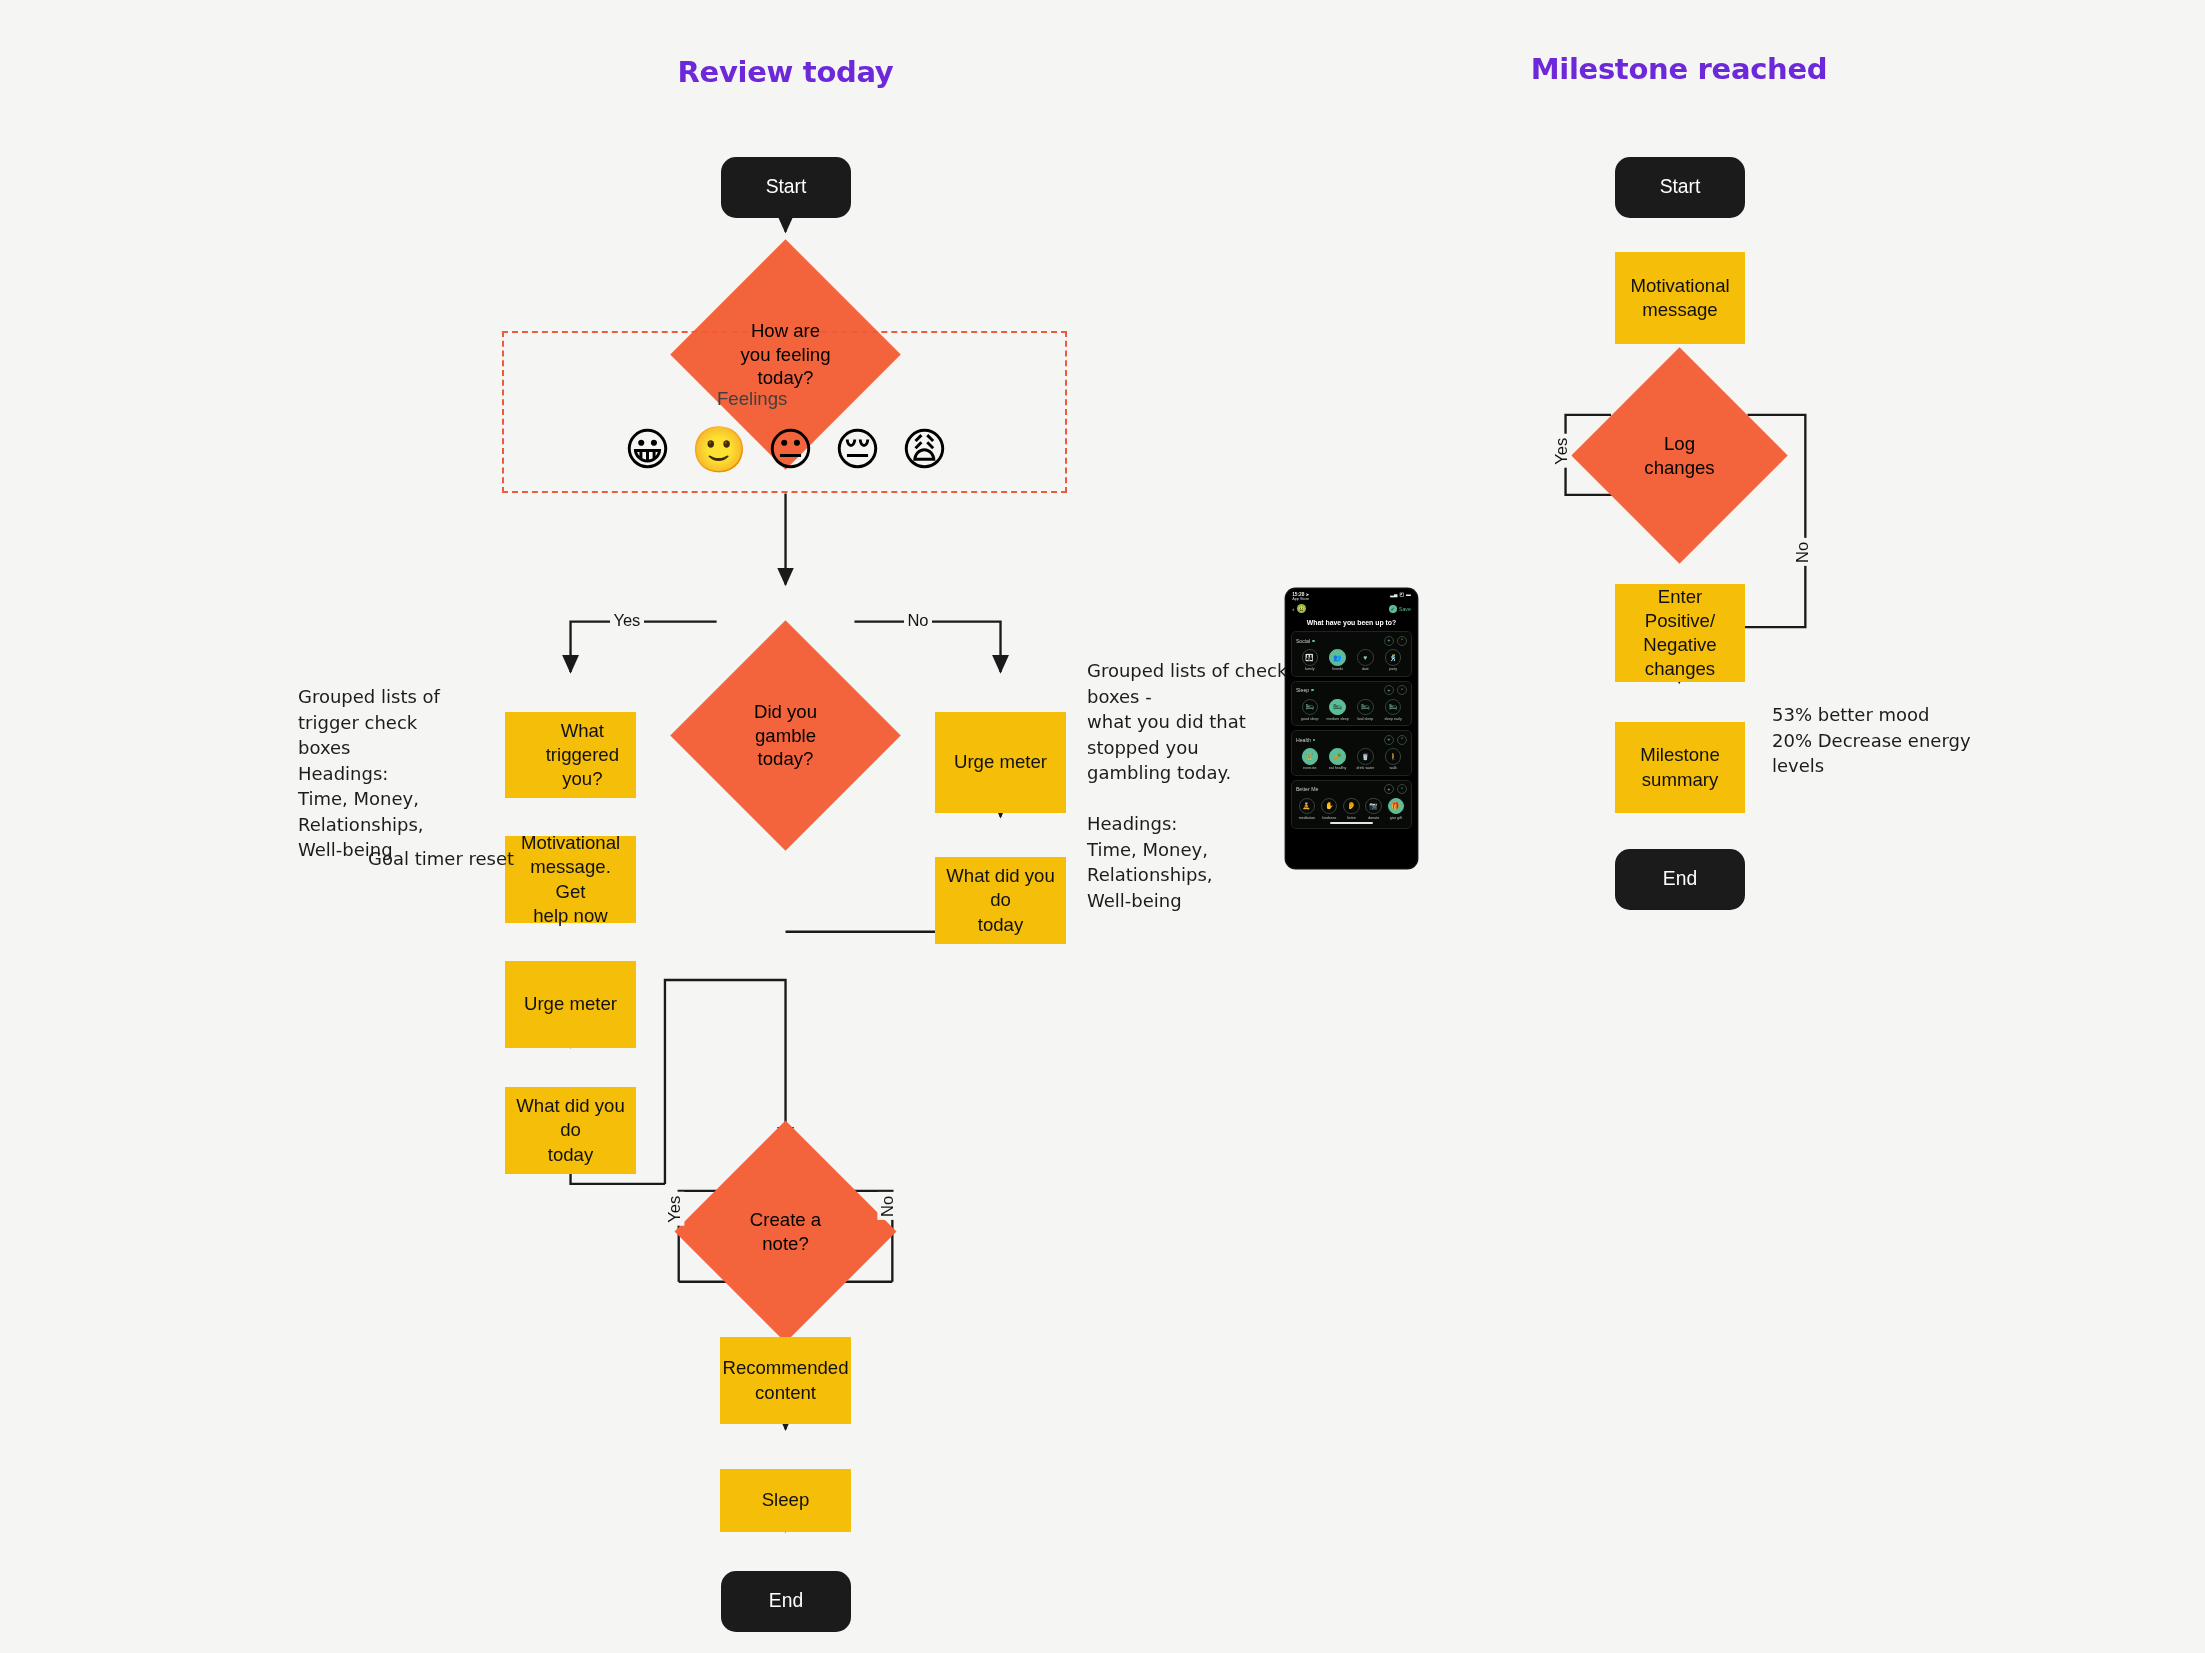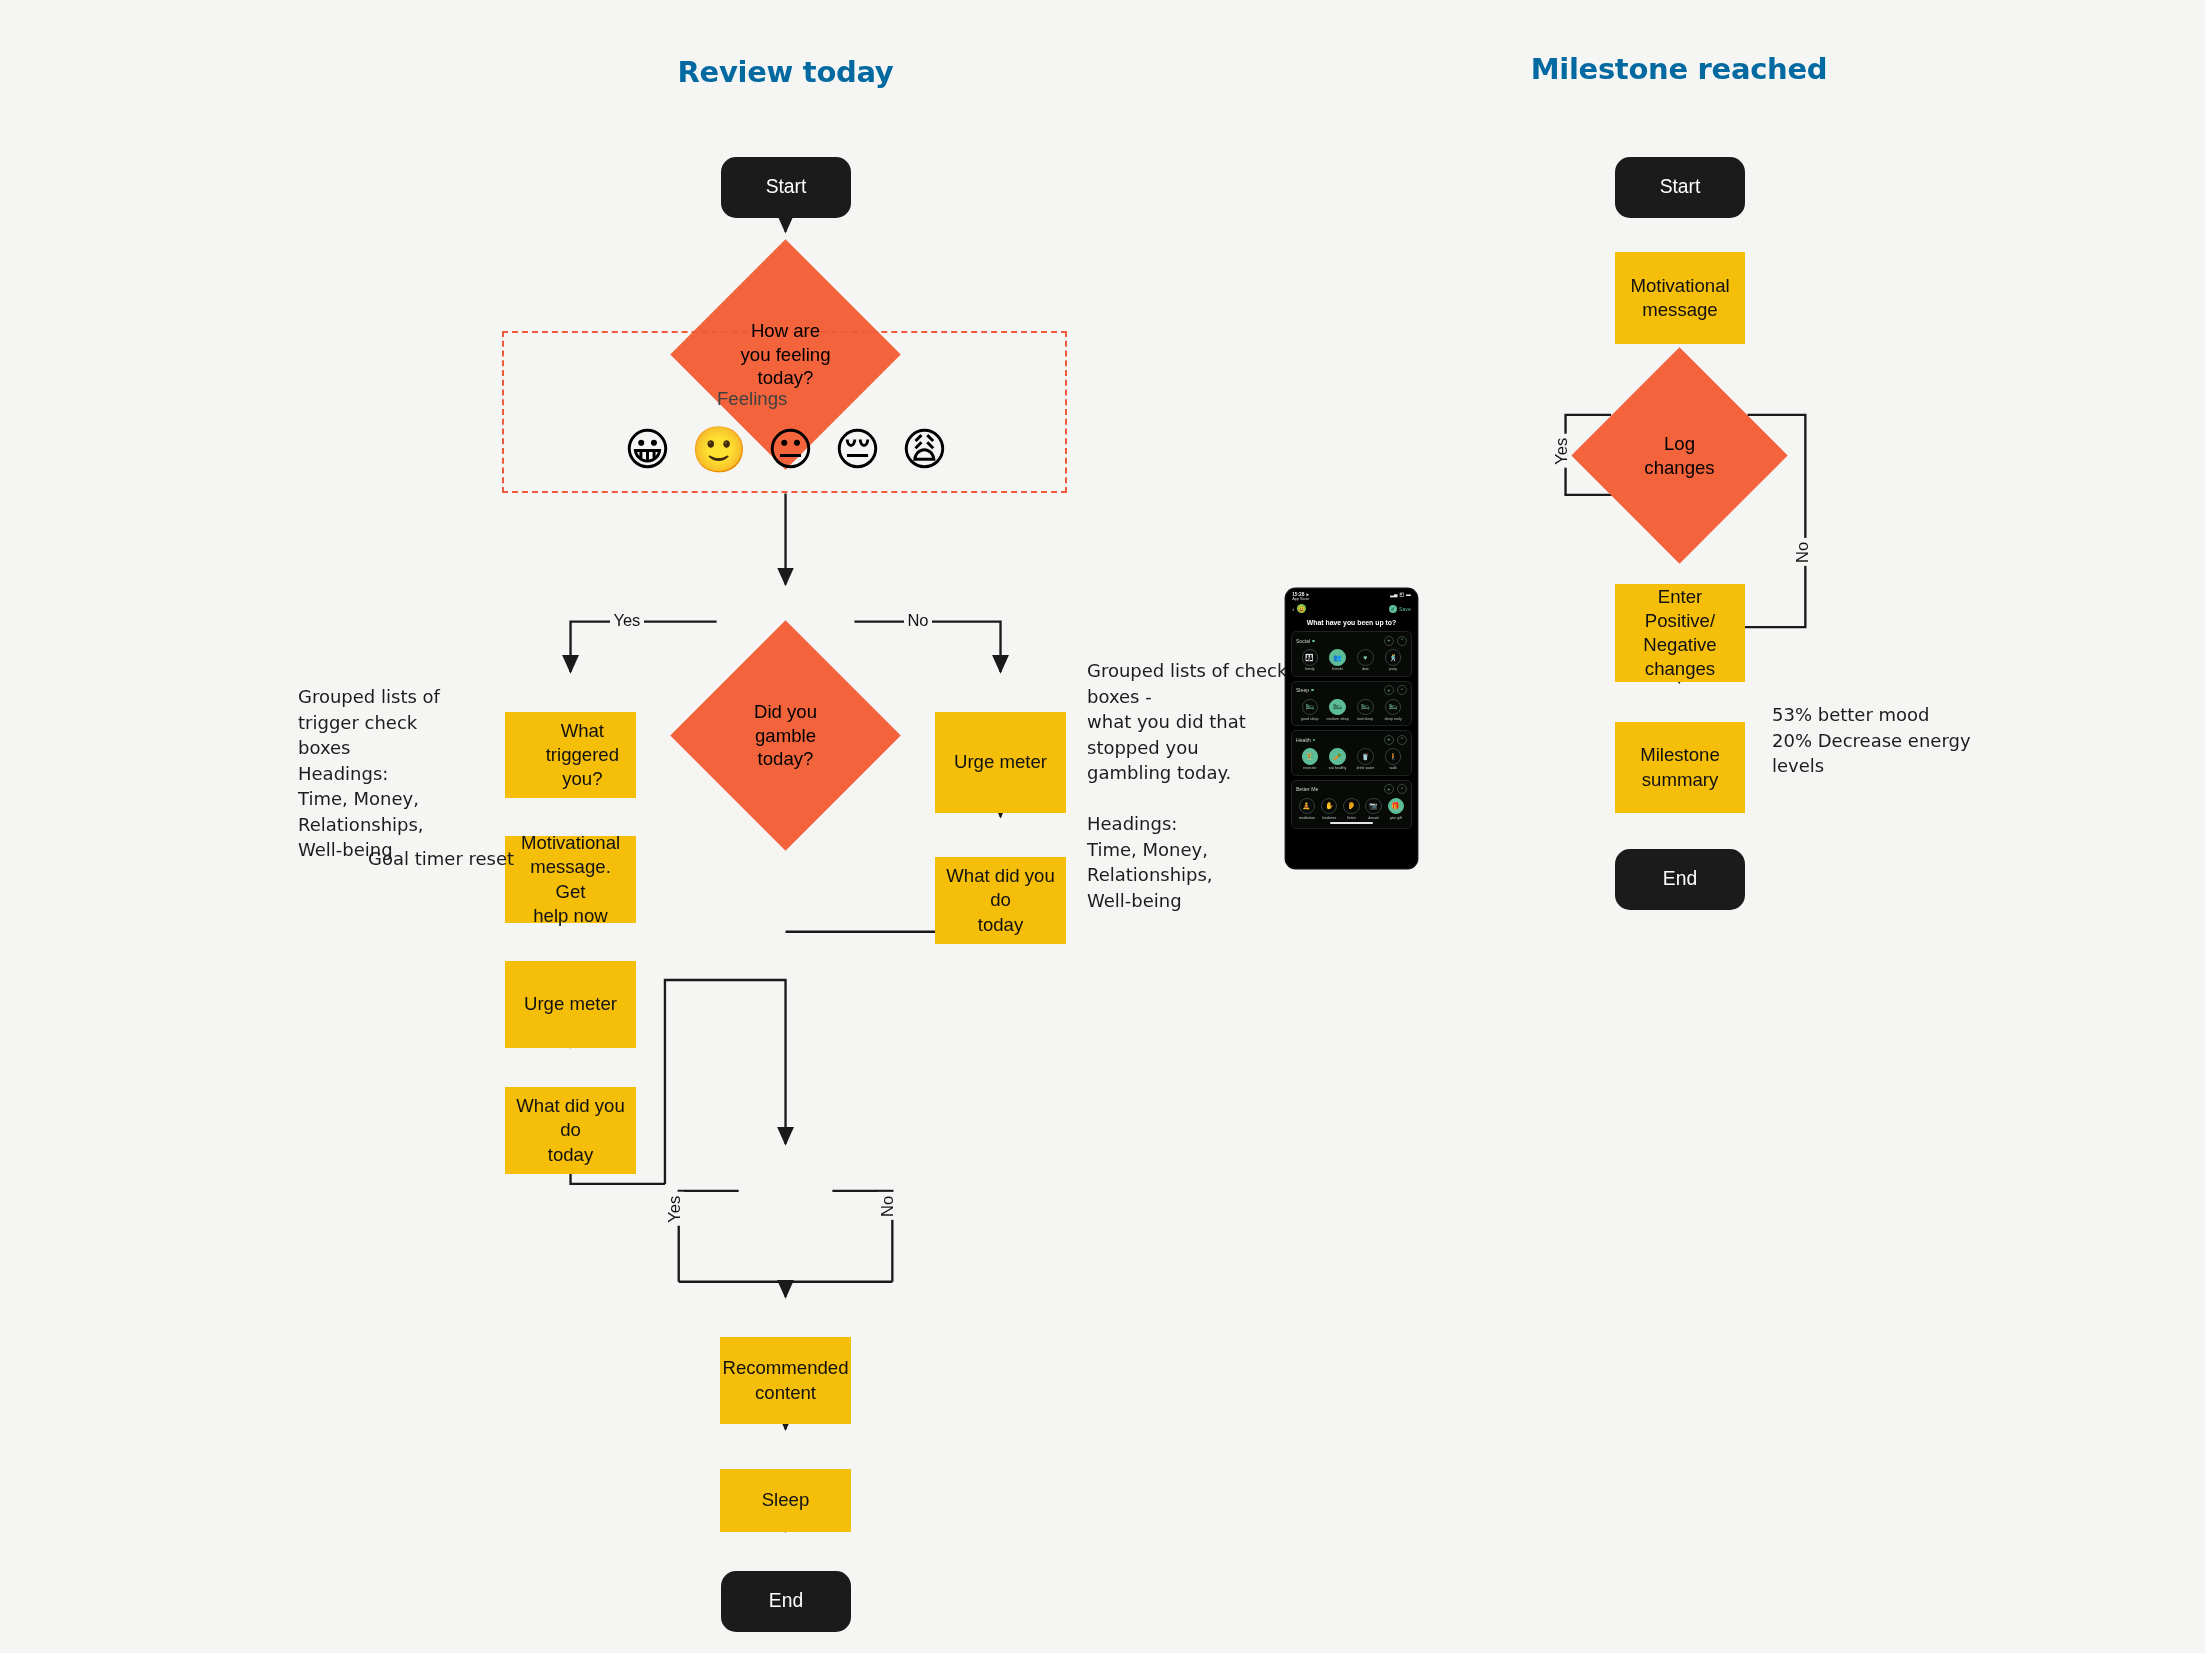--- a/index.html
+++ b/index.html
@@ -11,21 +11,21 @@
     overflow:hidden;
   }
   #canvas{position:absolute;inset:0;}
   svg#wires{position:absolute;left:0;top:0;width:2205px;height:1654px;pointer-events:none;}
 
   .flow-title{
     position:absolute;
     font-family:"DejaVu Sans", sans-serif;
     font-weight:bold;
     font-size:29px;
-    color:#0369a1;
+    color:#6d28d9;
     text-align:center;
     letter-spacing:-0.3px;
     white-space:nowrap;
   }
 
   .node{position:absolute;display:flex;align-items:center;justify-content:center;text-align:center;margin-top:40px;}
 
   .terminator{
     background:#1b1b1b;
     color:#ffffff;
@@ -264,20 +264,25 @@
 
   <div class="node process" style="left:935px;top:672px;width:131px;height:101px;">
     <span class="lbl" style="white-space:pre-line;">Urge meter</span>
   </div>
 
   <div class="node process" style="left:935px;top:817px;width:131px;height:87px;">
     <span class="lbl" style="white-space:pre-line;">What did you do
 today</span>
   </div>
 
+  <div class="node decision" style="left:707px;top:1113px;width:157px;height:157px;">
+    <span class="dia"></span>
+    <span class="dtext" style="white-space:pre-line;">Create a
+note?</span>
+  </div>
 
   <div class="edge-label vert" style="left:664px;top:1192px;">Yes</div>
   <div class="edge-label vert" style="left:877px;top:1192px;">No</div>
 
   <div class="node process" style="left:720px;top:1297px;width:131px;height:87px;">
     <span class="lbl" style="white-space:pre-line;">Recommended
 content</span>
   </div>
 
   <div class="node process" style="left:720px;top:1429px;width:131px;height:63px;">

